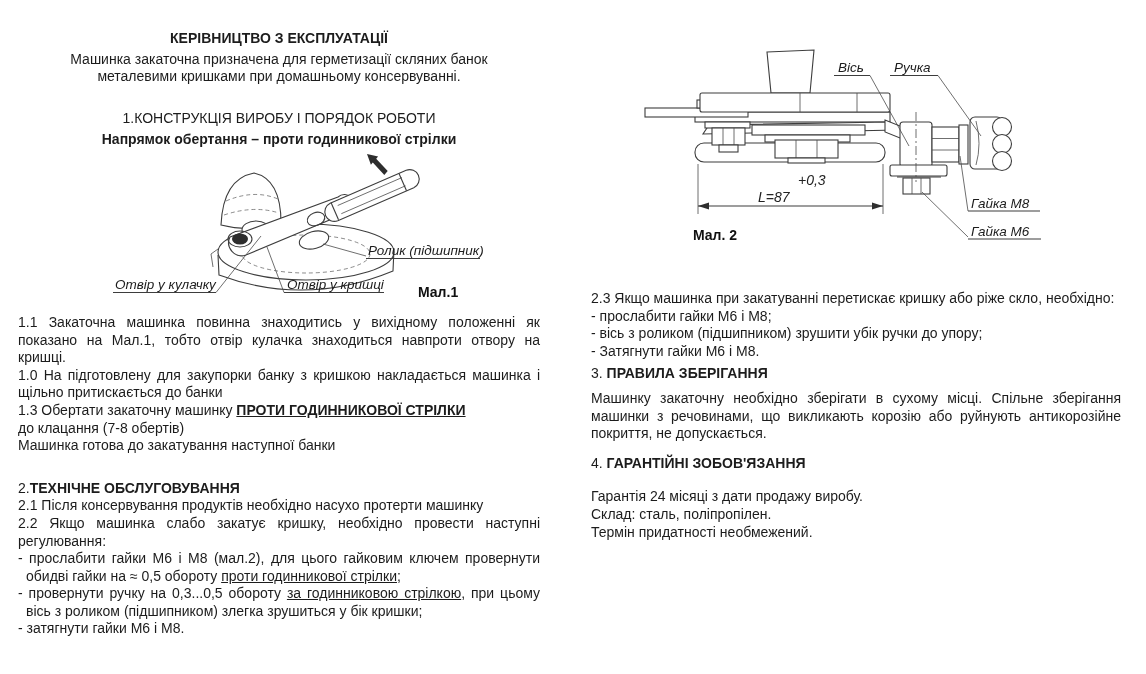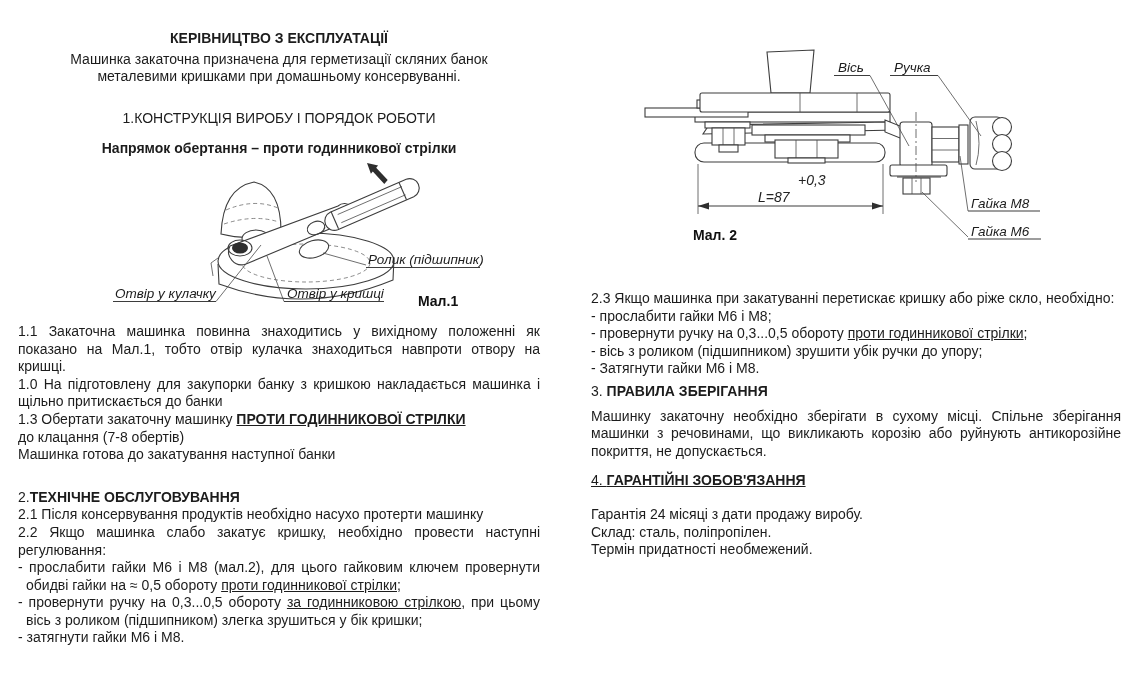--- a/index.html
+++ b/index.html
@@ -13,29 +13,29 @@
   .col-right{left:591px;top:28px;width:530px;}
   p{margin:0;font-size:14px;line-height:17.6px;}
   .center{text-align:center;}
   .just{text-align:justify;}
   .b{font-weight:700;}
   .u{text-decoration:underline;}
   .bu{font-weight:700;text-decoration:underline;}
   .title{margin-top:14px;}
   .intro{width:500px;margin:3px auto 0;text-align:center;}
   .h1{margin-top:24px;}
-  .h1sub{margin-top:13px;}
+  .h1sub{margin-top:4px;}
   .p11{margin-top:3px;}
   .h2{margin-top:25px;}
   .hang{padding-left:8px;text-indent:-8px;}
   .fig{display:block;}
   .p23{margin-top:27px;}
   .h3{margin-top:5px;}
   .p3{margin-top:7px;}
-  .h4{margin-top:12px;text-decoration:underline;}
+  .h4{margin-top:12px;}
   .p4a{margin-top:16px;}
   svg text{font-family:"Liberation Sans", sans-serif;}
   .lab{font-style:italic;font-size:13.5px;fill:#1c1c1c;}
   .cap{font-weight:700;font-size:14px;fill:#101010;}
   .dim{font-style:italic;font-size:14px;fill:#222;}
   .ln{stroke:#3d3d3d;stroke-width:1.1;fill:none;}
   .lnthin{stroke:#4a4a4a;stroke-width:0.8;fill:none;}
   .wh{fill:#ffffff;stroke:#3d3d3d;stroke-width:1.1;}
   .dk{fill:#2e2e2e;stroke:none;}
   .dash{stroke:#5a5a5a;stroke-width:0.7;fill:none;stroke-dasharray:4 3;}
@@ -183,21 +183,20 @@
     <line class="ln" x1="377" y1="183" x2="449" y2="183"></line>
     <line class="lnthin" x1="377" y1="183" x2="369" y2="128"></line>
     <text class="lab" x="380" y="208">Гайка М6</text>
     <line class="ln" x1="377" y1="211" x2="450" y2="211"></line>
     <line class="lnthin" x1="377" y1="209" x2="331" y2="164"></line>
     <text class="cap" x="102" y="212">Мал. 2</text>
   </svg>
 
   <p class="just p23">2.3 Якщо машинка при закатуванні перетискає кришку або ріже скло, необхідно:</p>
   <p>- прослабити гайки М6 і М8;</p>
-  <p class="just"><span>- провернути ручку на 0,3...0,5 обороту </span><span class="u">проти годинникової стрілки</span><span>;</span></p>
   <p>- вісь з роликом (підшипником) зрушити убік ручки до упору;</p>
   <p>- Затягнути гайки М6 і М8.</p>
 
   <p class="h3"><span>3. </span><span class="b">ПРАВИЛА ЗБЕРІГАННЯ</span></p>
   <p class="just p3">Машинку закаточну необхідно зберігати в сухому місці. Спільне зберігання машинки з речовинами, що викликають корозію або руйнують антикорозійне покриття, не допускається.</p>
 
   <p class="h4"><span>4. </span><span class="b">ГАРАНТІЙНІ ЗОБОВ'ЯЗАННЯ</span></p>
   <p class="p4a">Гарантія 24 місяці з дати продажу виробу.</p>
   <p>Склад: сталь, поліпропілен.</p>
   <p>Термін придатності необмежений.</p>

